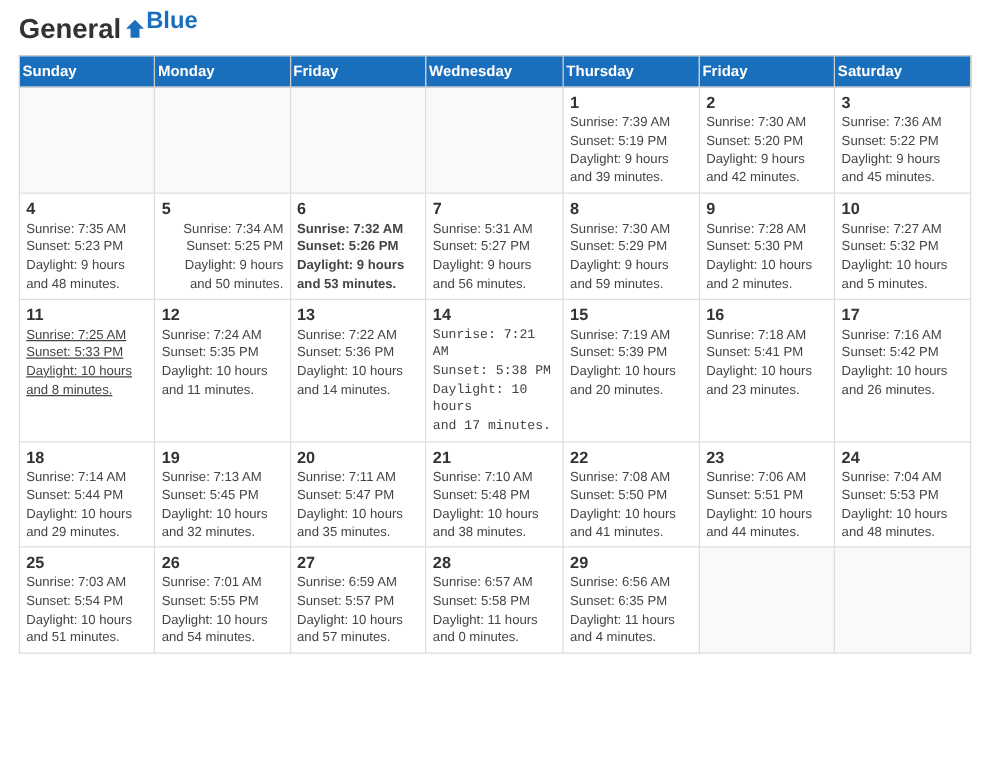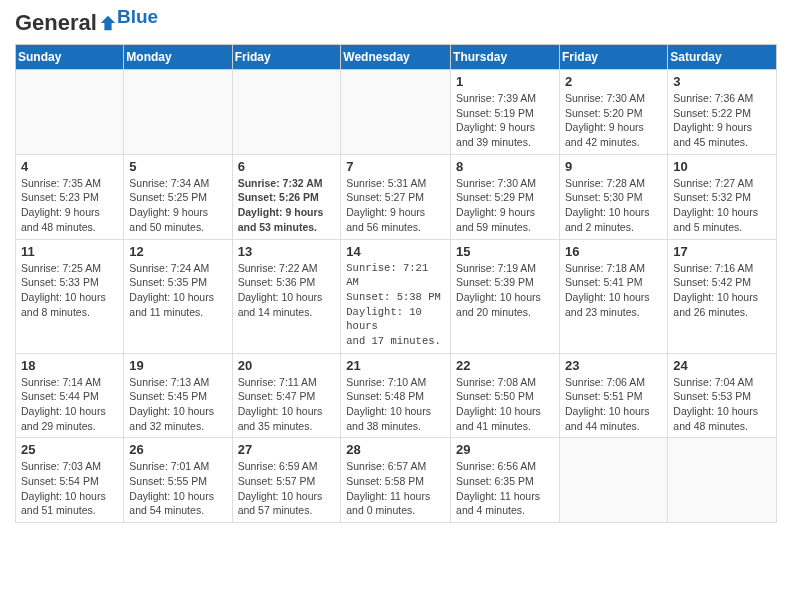--- a/index.html
+++ b/index.html
@@ -144,21 +144,21 @@
       <tr>
         <td>
           <span class="day-number">4</span>
           <div class="day-info" style="white-space: pre-line;">Sunrise: 7:35 AM
 Sunset: 5:23 PM
 Daylight: 9 hours
 and 48 minutes.</div>
         </td>
         <td>
           <span class="day-number">5</span>
-          <div class="day-info" style="white-space: pre-line;">Sunrise: 7:34 AM
+          <div class="day-info" style="white-space: pre-line; text-align: right;">Sunrise: 7:34 AM
 Sunset: 5:25 PM
 Daylight: 9 hours
 and 50 minutes.</div>
         </td>
         <td>
           <span class="day-number">6</span>
           <div class="day-info" style="white-space: pre-line; font-weight: bold;">Sunrise: 7:32 AM
 Sunset: 5:26 PM
 Daylight: 9 hours
 and 53 minutes.</div>
@@ -188,21 +188,21 @@
           <span class="day-number">10</span>
           <div class="day-info" style="white-space: pre-line;">Sunrise: 7:27 AM
 Sunset: 5:32 PM
 Daylight: 10 hours
 and 5 minutes.</div>
         </td>
       </tr>
       <tr>
         <td>
           <span class="day-number">11</span>
-          <div class="day-info" style="white-space: pre-line;">Sunrise: 7:25 AM
+          <div class="day-info" style="white-space: pre-line; text-decoration: underline;">Sunrise: 7:25 AM
 Sunset: 5:33 PM
 Daylight: 10 hours
 and 8 minutes.</div>
         </td>
         <td>
           <span class="day-number">12</span>
           <div class="day-info" style="white-space: pre-line;">Sunrise: 7:24 AM
 Sunset: 5:35 PM
 Daylight: 10 hours
 and 11 minutes.</div>

